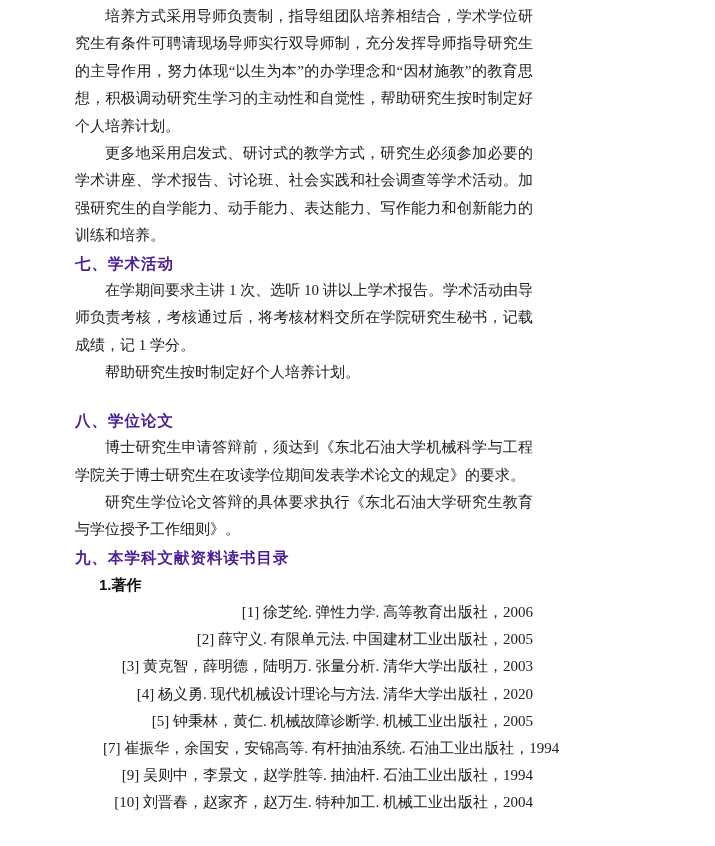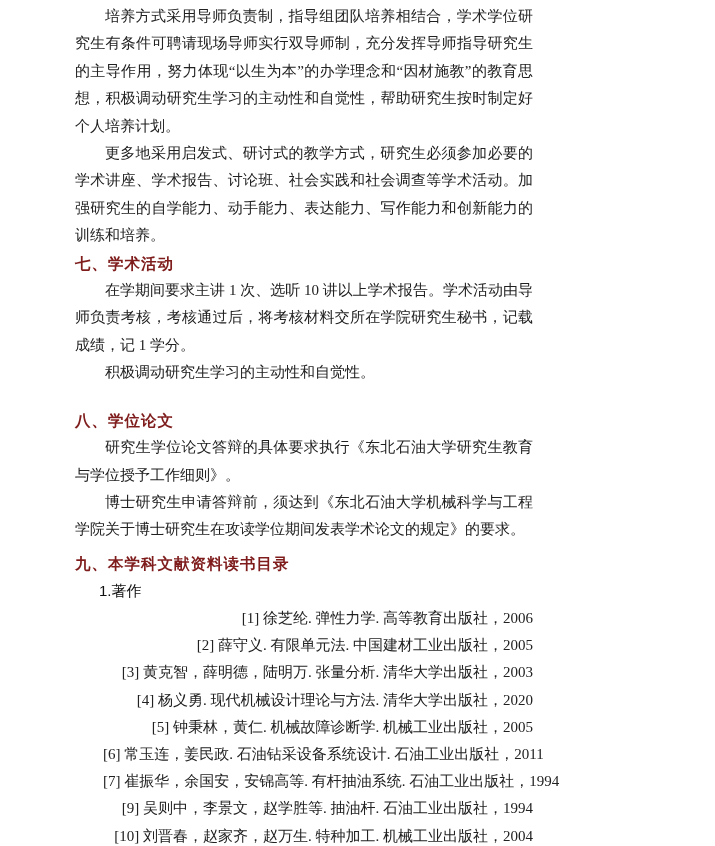--- a/index.html
+++ b/index.html
@@ -24,30 +24,30 @@
     margin: 0;
     text-indent: 2em;
     text-align: justify;
   }
   .heading {
     margin: 0;
     font-family: "Liberation Sans", "DejaVu Sans", sans-serif;
     font-weight: bold;
     font-size: 15.5px;
     line-height: 27.4px;
-    color: #7f1d1d;
+    color: #4c1d95;
     letter-spacing: 1px;
   }
   .heading-gap-large { margin-top: 20px; }
-  .heading-gap-small { margin-top: 6px; }
+  .heading-gap-small { }
   .subheading {
     margin: 0;
     padding-left: 24px;
     font-family: "Liberation Sans", "DejaVu Sans", sans-serif;
-    font-weight: normal;
+    font-weight: bold;
     font-size: 15px;
     line-height: 27.8px;
     color: #111111;
   }
   .ref-list {
     padding-left: 28px;
     text-align: right;
   }
   .ref-item {
     line-height: 27.2px;
@@ -57,34 +57,33 @@
 </head>
 <body>
 
 <div class="page">
 
   <p class="para">培养方式采用导师负责制，指导组团队培养相结合，学术学位研究生有条件可聘请现场导师实行双导师制，充分发挥导师指导研究生的主导作用，努力体现“以生为本”的办学理念和“因材施教”的教育思想，积极调动研究生学习的主动性和自觉性，帮助研究生按时制定好个人培养计划。</p>
   <p class="para">更多地采用启发式、研讨式的教学方式，研究生必须参加必要的学术讲座、学术报告、讨论班、社会实践和社会调查等学术活动。加强研究生的自学能力、动手能力、表达能力、写作能力和创新能力的训练和培养。</p>
 
   <h2 class="heading">七、学术活动</h2>
   <p class="para">在学期间要求主讲 1 次、选听 10 讲以上学术报告。学术活动由导师负责考核，考核通过后，将考核材料交所在学院研究生秘书，记载成绩，记 1 学分。</p>
-  <p class="para">积极调动研究生学习的主动性和自觉性。</p>
+  <p class="para">帮助研究生按时制定好个人培养计划。</p>
 
   <h2 class="heading heading-gap-large">八、学位论文</h2>
+  <p class="para">博士研究生申请答辩前，须达到《东北石油大学机械科学与工程学院关于博士研究生在攻读学位期间发表学术论文的规定》的要求。</p>
   <p class="para">研究生学位论文答辩的具体要求执行《东北石油大学研究生教育与学位授予工作细则》。</p>
-  <p class="para">博士研究生申请答辩前，须达到《东北石油大学机械科学与工程学院关于博士研究生在攻读学位期间发表学术论文的规定》的要求。</p>
 
   <h2 class="heading heading-gap-small">九、本学科文献资料读书目录</h2>
   <div class="subheading">1.著作</div>
 
   <div class="ref-list">
     <div class="ref-item">[1] 徐芝纶. 弹性力学. 高等教育出版社，2006</div>
     <div class="ref-item">[2] 薛守义. 有限单元法. 中国建材工业出版社，2005</div>
     <div class="ref-item">[3] 黄克智，薛明德，陆明万. 张量分析. 清华大学出版社，2003</div>
     <div class="ref-item">[4] 杨义勇. 现代机械设计理论与方法. 清华大学出版社，2020</div>
     <div class="ref-item">[5] 钟秉林，黄仁. 机械故障诊断学. 机械工业出版社，2005</div>
-    <div class="ref-item">[6] 常玉连，姜民政. 石油钻采设备系统设计. 石油工业出版社，2011</div>
     <div class="ref-item">[7] 崔振华，余国安，安锦高等. 有杆抽油系统. 石油工业出版社，1994</div>
     <div class="ref-item">[9] 吴则中，李景文，赵学胜等. 抽油杆. 石油工业出版社，1994</div>
     <div class="ref-item">[10] 刘晋春，赵家齐，赵万生. 特种加工. 机械工业出版社，2004</div>
   </div>
 
 </div>
 
 </body></html>

